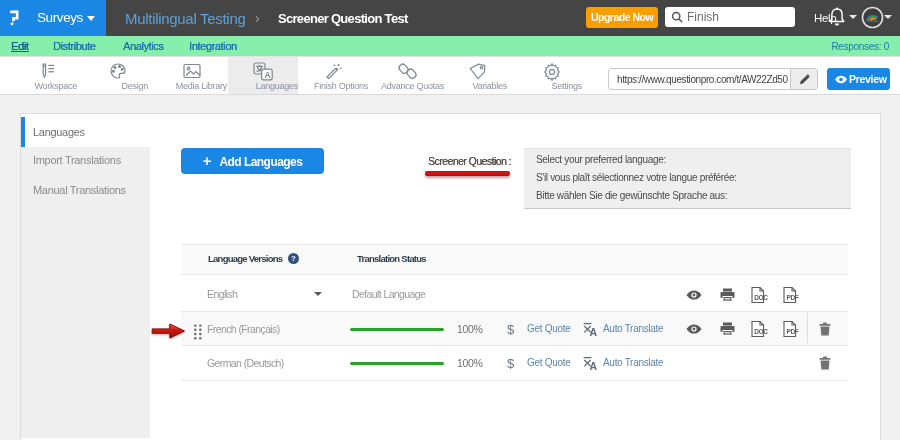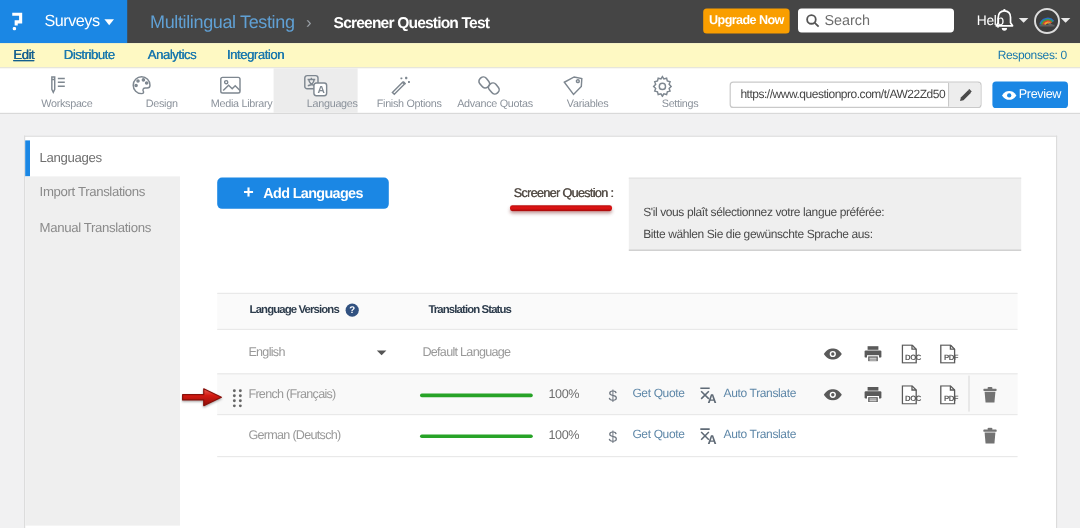--- a/index.html
+++ b/index.html
@@ -14,35 +14,35 @@
   .caretw { width:0; height:0; border-left:4.5px solid transparent; border-right:4.5px solid transparent; border-top:5px solid #fff; }
   #bc1 { position:absolute; left:125px; top:0; height:36px; line-height:37px; color:#60a0d4; font-size:15px; letter-spacing:-0.3px; }
   #bcsep { position:absolute; left:255px; top:0; height:36px; line-height:36px; color:#9aa0a6; font-size:14px; }
   #bc2 { position:absolute; left:278px; top:0; height:36px; line-height:37px; color:#fff; font-size:13px; font-weight:bold; letter-spacing:-0.7px; }
   #upg { position:absolute; left:586px; top:7px; width:72px; height:21px; background:#f99e00; border-radius:3px; color:#fff; font-size:10.5px; font-weight:bold; text-align:center; line-height:21px; letter-spacing:-0.5px; }
   #sbox { position:absolute; left:665px; top:7px; width:130px; height:20px; background:#fff; border-radius:3px; }
   #sbox span { position:absolute; left:22px; top:0; line-height:20px; color:#6d6d6d; font-size:12px; }
   #help { position:absolute; left:801px; top:0; height:36px; line-height:37px; color:#fff; font-size:11.5px; letter-spacing:-0.3px;margin-left:13px; }
 
   
-  #nav { position:absolute; left:0; top:36px; width:900px; height:21px; background:#fef9c3; border-bottom:1px solid #e2e2e2; }
+  #nav { position:absolute; left:0; top:36px; width:900px; height:21px; background:#86efac; border-bottom:1px solid #e2e2e2; }
   .nv { position:absolute; top:0; height:20px; line-height:20px; color:#1a78ad; font-size:11px; letter-spacing:-0.4px; text-shadow:0.3px 0 0 currentColor; }
   #resp { position:absolute; right:11px; top:0; height:20px; line-height:21px; color:#1a78ad; font-size:10px; letter-spacing:-0.3px; }
 
   
   #tbar { position:absolute; left:0; top:57px; width:900px; height:38px; background:#fff; border-bottom:1px solid #d9d9d9; }
   .tab { position:absolute; top:0; height:37px; }
   .tab svg { position:absolute; top:4px; left:50%; transform:translateX(-50%); }
   .tab .lbl { position:absolute; top:24px; width:100%; text-align:right; font-size:9px; letter-spacing:-0.25px; color:#8b929b; }
   #langtab { background:#ececec; }
   #urlbox { position:absolute; left:608px; top:11px; width:210px; height:22px; border:1px solid #c9c9c9; border-radius:3px; background:#fff; }
   #urlbox .txt { position:absolute; left:8px; top:0; line-height:21px; font-size:10px; letter-spacing:-0.4px; color:#454545; white-space:nowrap; }
   #urlbox .pen { position:absolute; right:0; top:0; width:27px; height:20px; background:#ededed; border-left:1px solid #c9c9c9; border-radius:0 2px 2px 0; }
   #prevbtn { position:absolute; left:827px; top:11px; width:63px; height:22px; background:#1b87e4; border-radius:3px; color:#fff; }
-  #prevbtn span { position:absolute; left:22px; line-height:22px; font-size:10.5px; font-weight:normal; letter-spacing:-0.3px; }
+  #prevbtn span { position:absolute; left:22px; line-height:22px; font-size:10.5px; font-weight:bold; letter-spacing:-0.3px; }
 
   
   #card { position:absolute; left:20px; top:113px; width:861px; height:327px; background:#fff; border:1px solid #dcdcdc; border-bottom:none; }
   
   #side-active { position:absolute; left:0px; top:3px; width:130px; height:30px; background:#fff; border-left:4px solid #1b87e4; }
   #side-active span { position:absolute; left:8px; line-height:30px; color:#6f6f6f; font-size:11px; letter-spacing:-0.3px; }
   #side-gray { position:absolute; left:0px; top:33px; width:129px; height:291px; background:#efefef; }
   .side-item { position:absolute; left:12px; width:120px; color:#8a8a8a; font-size:11px; letter-spacing:-0.3px; }
 
   
@@ -79,21 +79,21 @@
   </div>
   <span id="bc1">Multilingual Testing</span>
   <span id="bcsep">›</span>
   <span id="bc2">Screener Question Test</span>
   <div id="upg">Upgrade Now</div>
   <div id="sbox">
     <svg class="abs" style="left:6px;top:4px" width="13" height="13" viewBox="0 0 13 13">
       <circle cx="5.2" cy="5.2" r="3.6" fill="none" stroke="#555" stroke-width="1.5"></circle>
       <line x1="8" y1="8" x2="11.2" y2="11.2" stroke="#555" stroke-width="1.5"></line>
     </svg>
-    <span>Search</span>
+    <span>Finish</span>
   </div>
   <span id="help">Help</span>
   <svg class="abs" style="left:828px;top:7px" width="18" height="21" viewBox="0 0 18 21">
     <path d="M9 2 c3.3 0 5.1 2.4 5.1 5.3 v4.7 l1.7 2.5 H2.2 l1.7 -2.5 V7.3 C3.9 4.4 5.7 2 9 2 z" fill="none" stroke="#fff" stroke-width="1.4" stroke-linejoin="round"></path>
     <path d="M6.8 16.4 a2.2 2.2 0 0 0 4.4 0 z" fill="#fff"></path>
     <rect x="8" y="0.5" width="2" height="1.8" rx="0.9" fill="#fff"></rect>
   </svg>
   <div class="caretw abs" style="left:849px;top:15px;border-left-width:4px;border-right-width:4px;border-top-width:4.5px;border-top-color:#e9e9e9"></div>
   <svg class="abs" style="left:861px;top:6px" width="23" height="23" viewBox="0 0 23 23">
     <circle cx="11.5" cy="11.5" r="10" fill="#3d3d3d" stroke="#dcdcdc" stroke-width="1.6"></circle>
@@ -205,20 +205,21 @@
       <span>Languages</span>
     </div>
   <div id="side-gray"></div>
   <div class="side-item" style="top:40px">Import Translations</div>
   <div class="side-item" style="top:70px">Manual Translations</div>
 
   <div id="addbtn"><span style="font-size:15px;margin-right:8px;letter-spacing:0">+</span>Add Languages</div>
   <div id="screener">Screener Question :</div>
   <div id="redbar"></div>
   <div id="qbox">
+    <div style="top:5px">Select your preferred language:</div>
     <div style="top:41px">Bitte wählen Sie die gewünschte Sprache aus:</div>
     <div style="top:23px">S'il vous plaît sélectionnez votre langue préférée:</div>
   </div>
 
   <div id="throw"></div>
   <div id="rowfr"></div>
   <div class="hline" style="top:130px"></div>
   <div class="hline" style="top:160px"></div>
   <div class="hline" style="top:197px"></div>
   <div class="hline" style="top:231px"></div>

